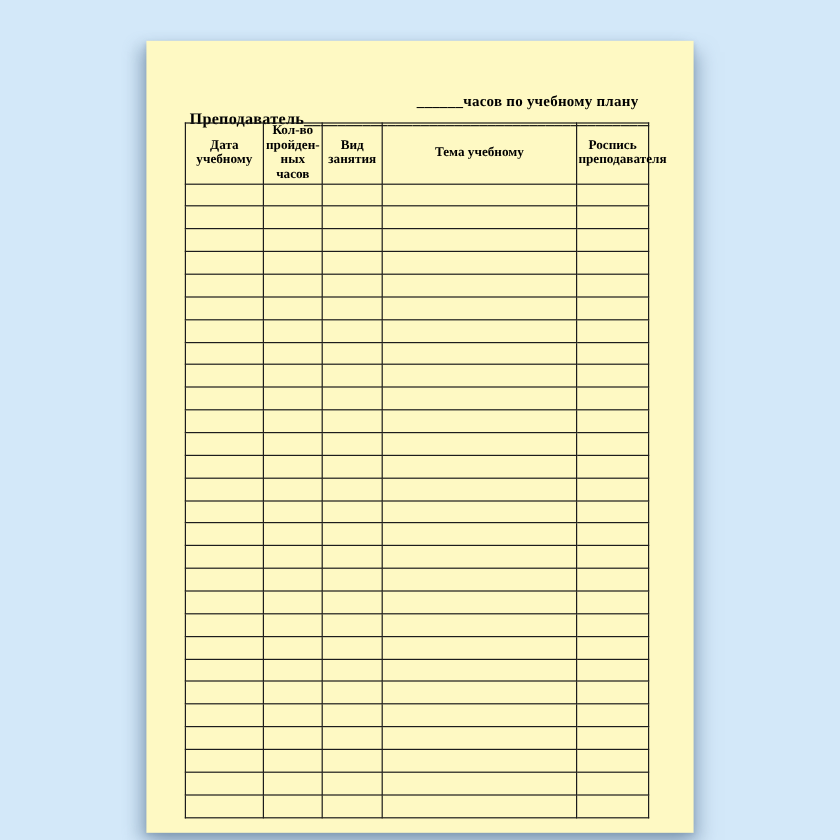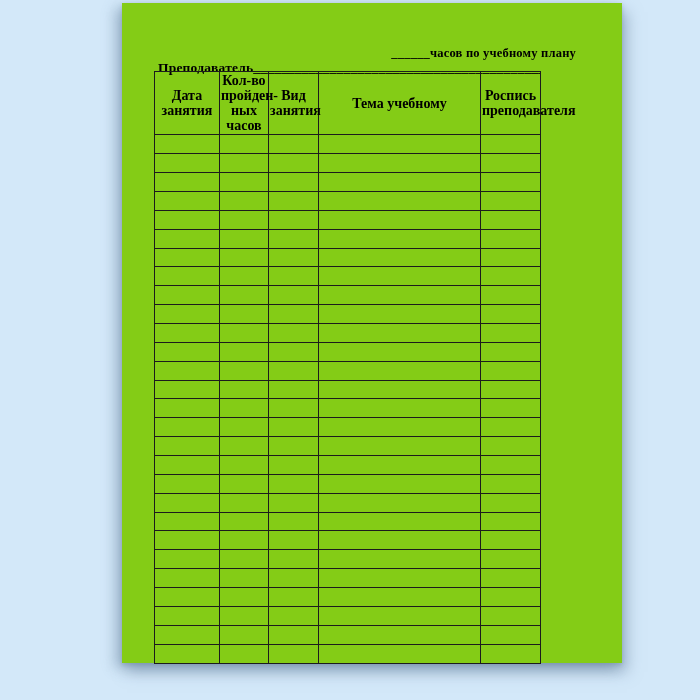--- a/index.html
+++ b/index.html
@@ -9,23 +9,23 @@
     overflow: hidden;
   }
   .canvas {
     position: relative;
     width: 700px; height: 700px;
     background: #d3e8f9;
     overflow: hidden;
   }
   .paper {
     position: absolute;
-    left: 122px; top: 3px;
-    width: 500px; height: 660px;
-    background: #84cc16;
+    left: 122px; top: 34px;
+    width: 456px; height: 660px;
+    background: #fef9c3;
     box-shadow: -7px 5px 12px rgba(105,132,160,0.45),
                  5px 9px 14px rgba(105,132,160,0.50),
                  0 2px 4px rgba(105,132,160,0.35);
   }
   .hours-line {
     position: absolute;
     top: 43px; right: 46px;
     font-size: 12.5px;
     font-weight: bold;
     color: #000;
@@ -55,21 +55,21 @@
   table.log col.c3 { width: 50px; }
   table.log col.c4 { width: 162px; }
   table.log col.c5 { width: 60px; }
   table.log, table.log th, table.log td {
     border: 1px solid #1c1c1c;
   }
   table.log { border-width: 1.5px; }
   table.log th {
     height: 28px;
     padding: 1px 1px;
-    font-size: 14px;
+    font-size: 11px;
     font-weight: bold;
     line-height: 1.08;
     text-align: center;
     vertical-align: middle;
     white-space: pre-line;
     color: #000;
   }
   table.log td {
     height: 17.86px;
     padding: 0;
@@ -92,21 +92,21 @@
     <table class="log">
       <colgroup>
         <col class="c1">
           <col class="c2">
           <col class="c3">
           <col class="c4">
           <col class="c5">
       </colgroup>
       <thead>
           <tr>
-            <th>Дата занятия</th>
+            <th>Дата учебному</th>
             <th>Кол-во
 пройден-
 ных часов</th>
             <th>Вид
 занятия</th>
             <th>Тема учебному</th>
             <th>Роспись
 преподавателя</th>
           </tr>
         </thead>

